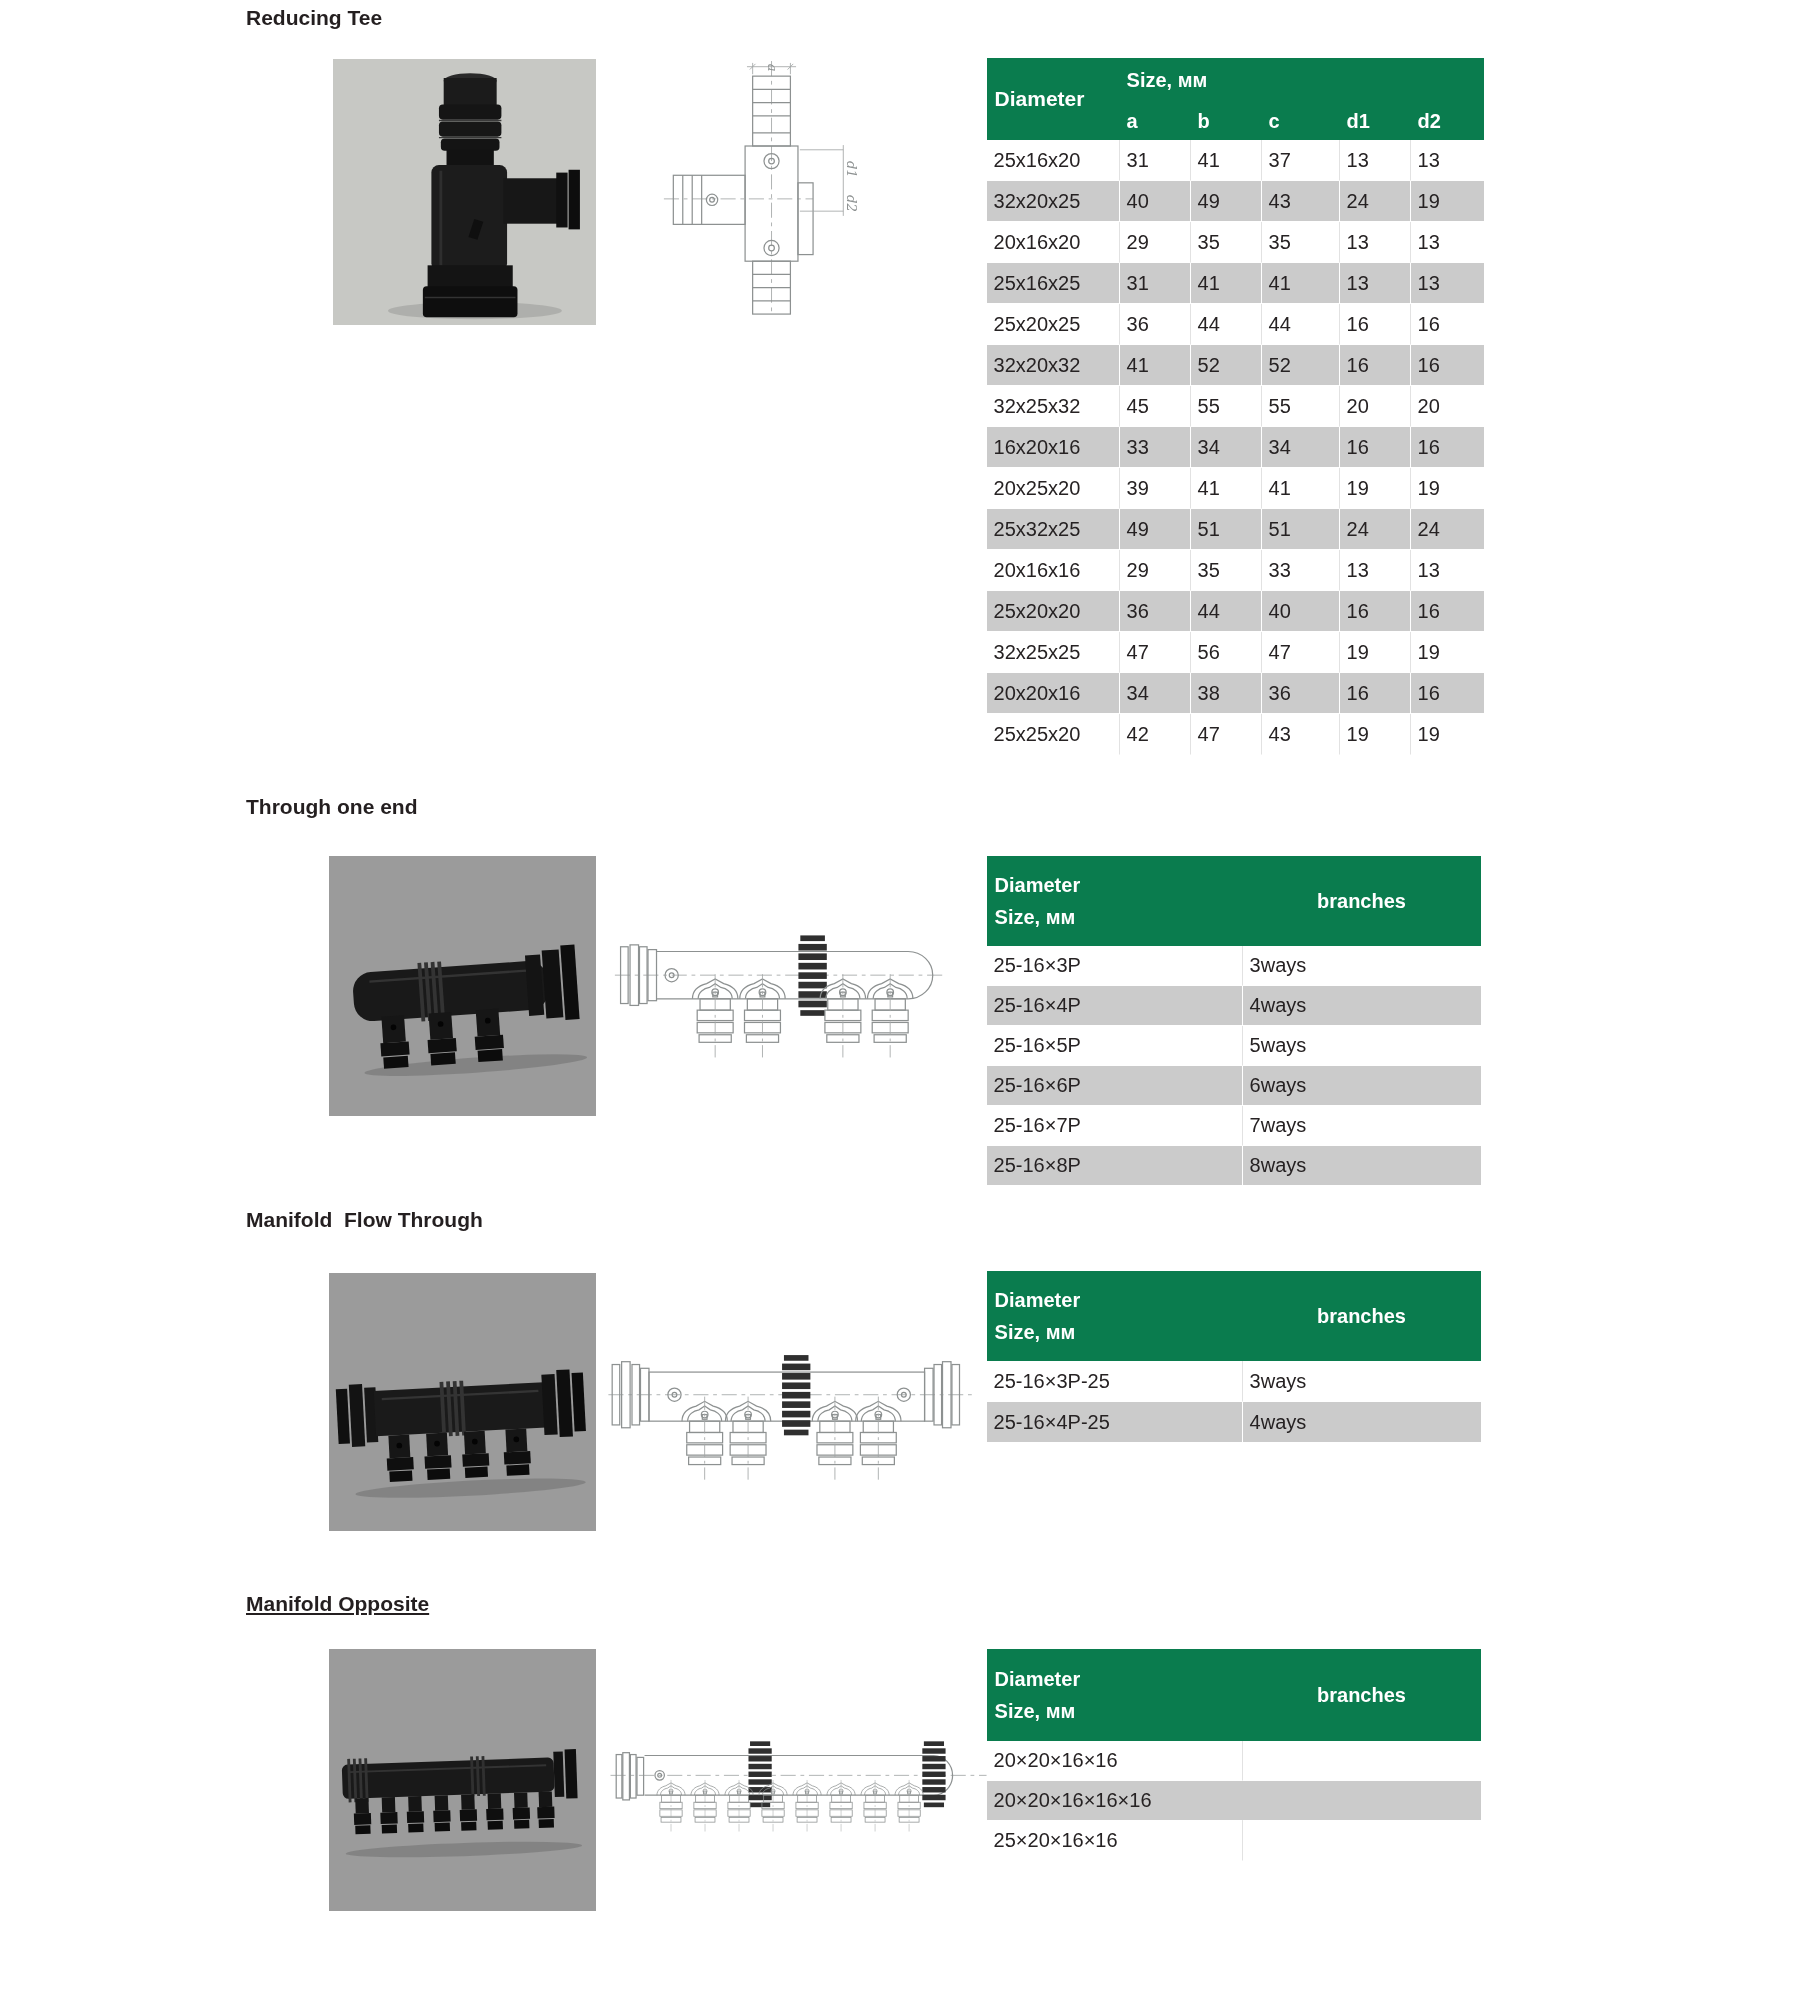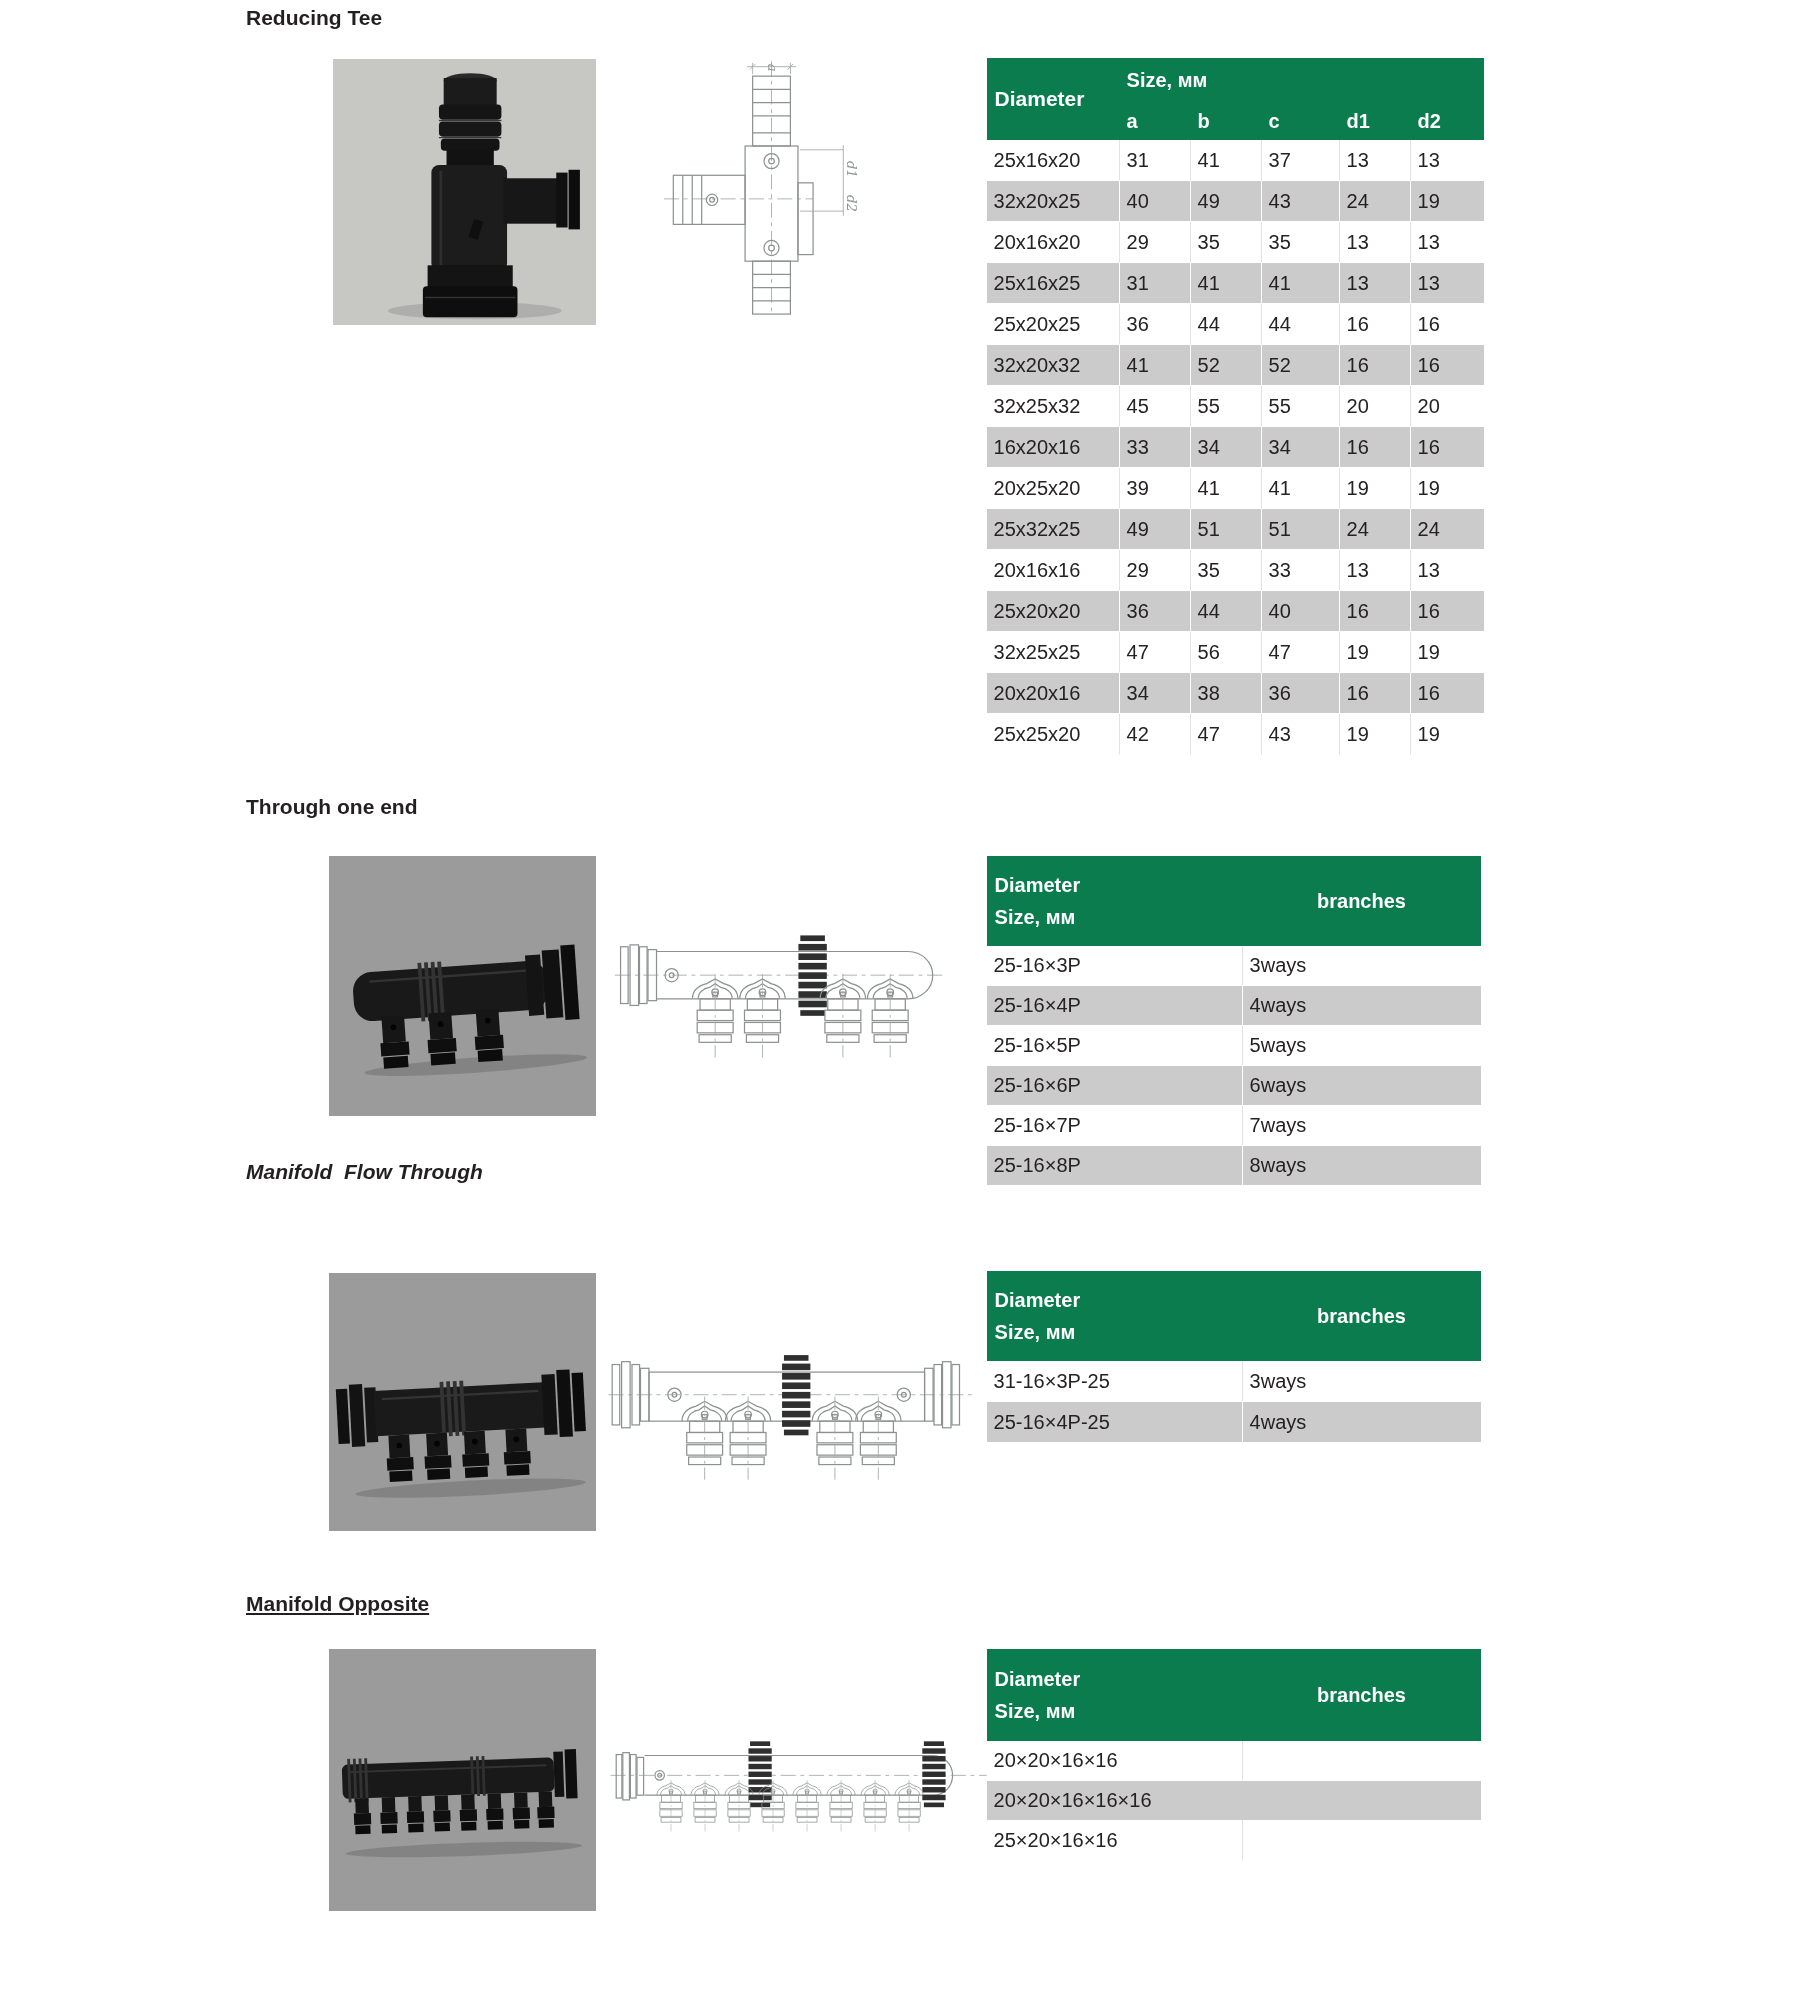--- a/index.html
+++ b/index.html
@@ -360,21 +360,21 @@
           <td>25-16×7P</td>
           <td>7ways</td>
         </tr>
       <tr>
           <td>25-16×8P</td>
           <td>8ways</td>
         </tr>
     </tbody>
   </table>
 
-  <div class="section-title" style="top:1160px;font-style:italic;">Manifold  Flow Through</div>
+  <div class="section-title" style="top:1208px;">Manifold  Flow Through</div>
 
   <div class="photo" style="left:329px;top:1273px;width:267px;height:258px;background:#9b9b9b;">
     <svg width="267" height="258" viewBox="0 0 282 273">
       <g transform="rotate(-3 141 140)">
         <ellipse cx="145" cy="228" rx="122" ry="8" fill="#000" opacity="0.15"></ellipse>
         <rect x="8" y="116" width="12" height="58" fill="#101010"></rect>
         <rect x="22" y="112" width="14" height="66" fill="#131313"></rect>
         <rect x="38" y="116" width="12" height="58" fill="#161616"></rect>
         <rect x="48" y="120" width="180" height="48" fill="#1a1a1a"></rect>
         <line x1="56" y1="129" x2="222" y2="129" stroke="#3f3f3f" stroke-width="2.5" opacity="0.7"></line>
@@ -442,21 +442,21 @@
       <tr class="mhead">
         <th class="mh1">
           <div>Diameter</div>
           <div>Size, мм</div>
         </th>
         <th class="branches-th">branches</th>
       </tr>
     </thead>
     <tbody>
       <tr>
-          <td>31-16×3P-25</td>
+          <td>25-16×3P-25</td>
           <td>3ways</td>
         </tr>
       <tr>
           <td>25-16×4P-25</td>
           <td>4ways</td>
         </tr>
     </tbody>
   </table>
 
   <div class="section-title" style="top:1592px;text-decoration:underline;">Manifold Opposite</div>

